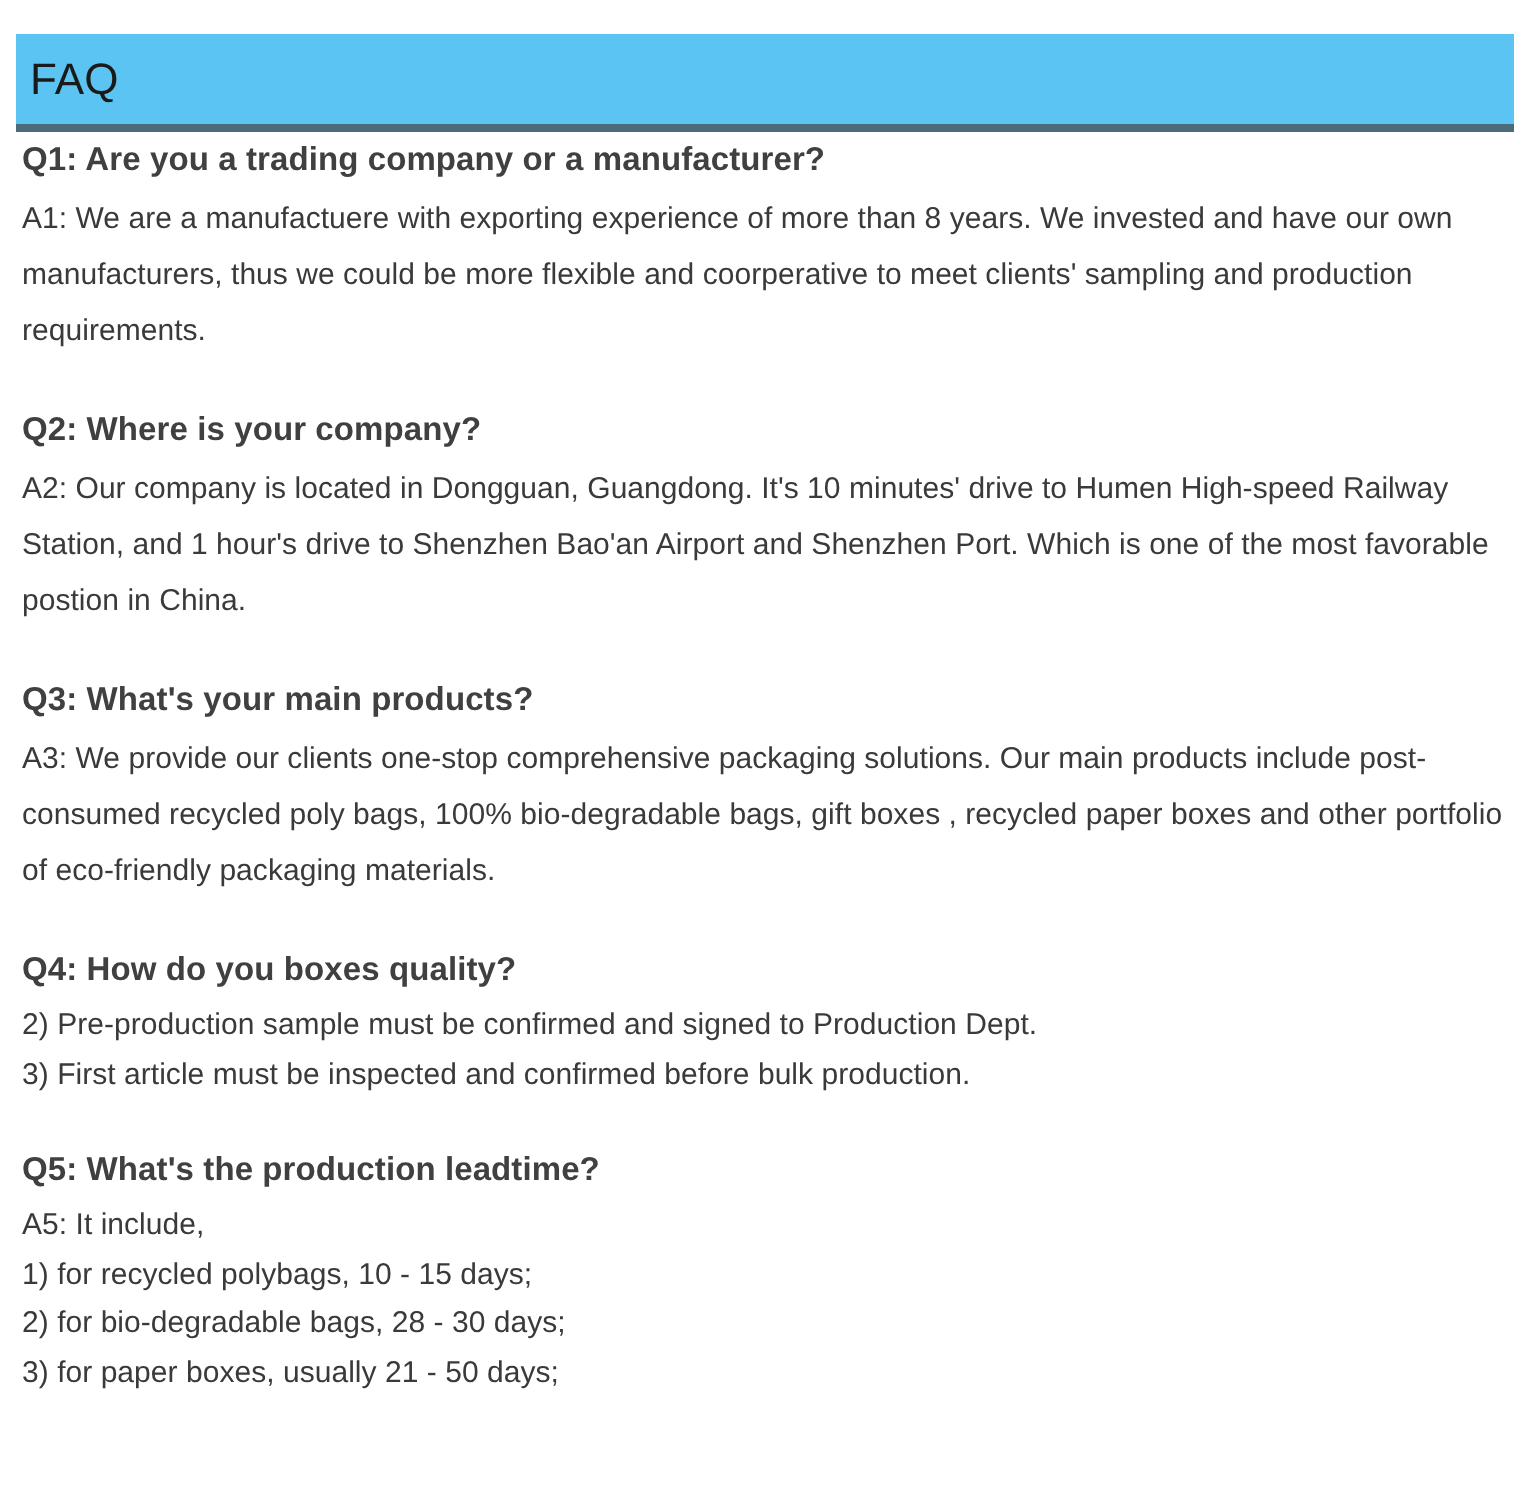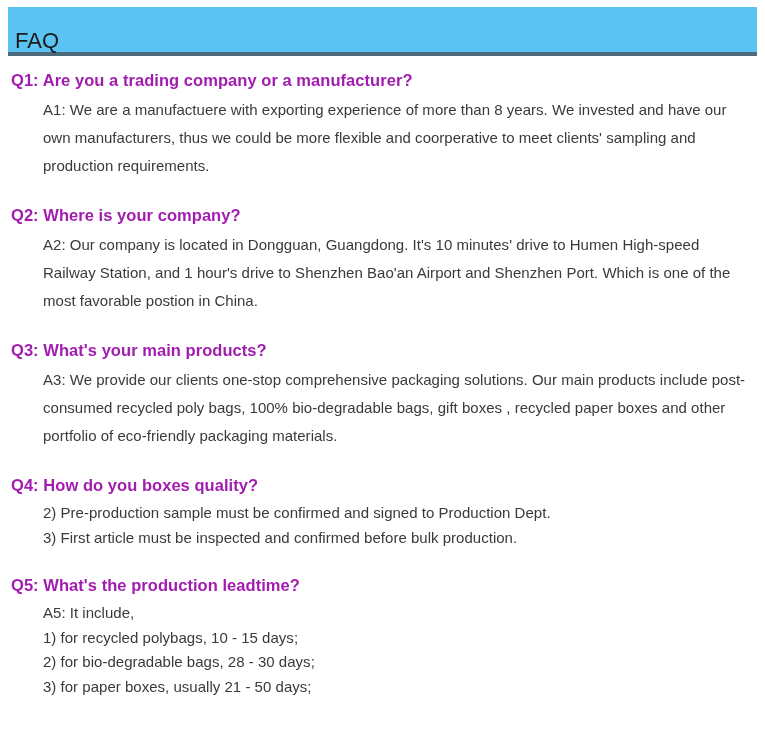--- a/index.html
+++ b/index.html
@@ -19,28 +19,28 @@
     position: relative;
     width: 765px;
     height: 748px;
     background: #ffffff;
   }
 
   
   .faq-banner {
     position: absolute;
     left: 8px;
-    top: 7px;
+    top: 17px;
     width: 749px;
     height: 45px;
     background: #5CC4F2;
     border-bottom: 4px solid #4C6A7A;
     box-sizing: content-box;
     display: flex;
-    align-items: flex-end;
+    align-items: center;
   }
   .faq-banner-title {
     margin-left: 7px;
     font-size: 22px;
     font-weight: 400;
     color: #1A1A1A;
     letter-spacing: 0.1px;
     line-height: 1;
   }
 
@@ -55,42 +55,41 @@
   .faq-block {
     margin-bottom: 23px;
   }
   .faq-block:last-child {
     margin-bottom: 0;
   }
 
   .faq-question {
     font-size: 16.5px;
     font-weight: bold;
-    color: #a21caf;
+    color: #404040;
     line-height: 24px;
     margin: 0 0 4px 0;
     letter-spacing: 0.05px;
   }
 
   .faq-answer {
     font-size: 15px;
     font-weight: 400;
     color: #3A3A3A;
     line-height: 28px;
     margin: 0;
     letter-spacing: 0.02px;
   }
 
   
   .faq-answer.compact {
     line-height: 24.5px;
   }
   .faq-answer .line {
     display: block;
-    margin-left: 32px;
   }
 </style>
 </head>
 <body>
 
 <div class="page">
 
   <div class="faq-banner">
     <div class="faq-banner-title">FAQ</div>
   </div>

